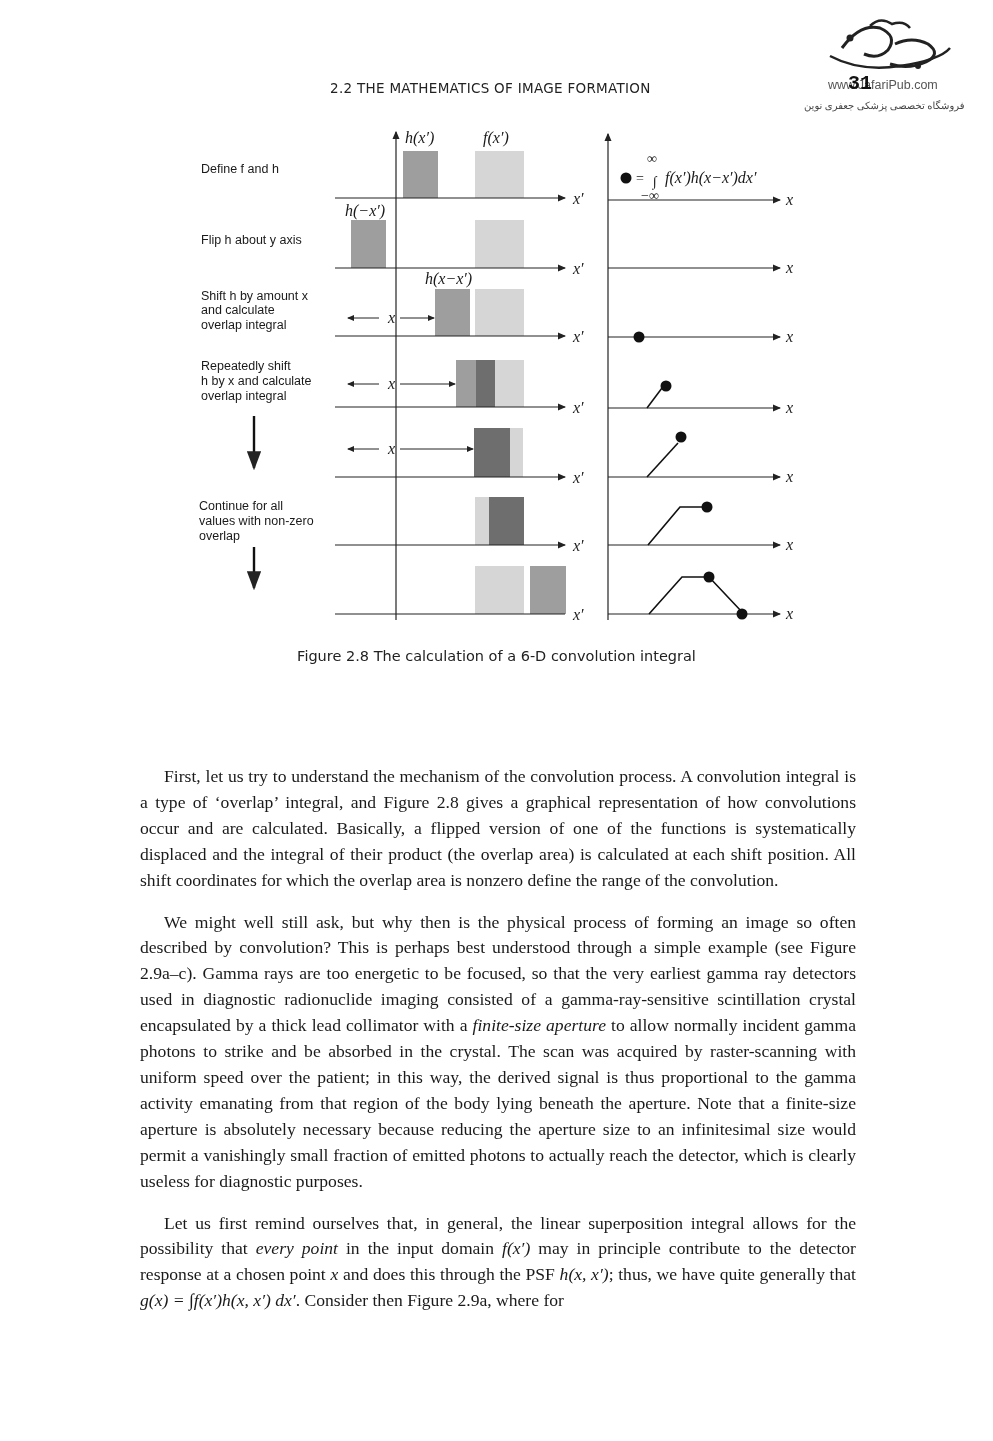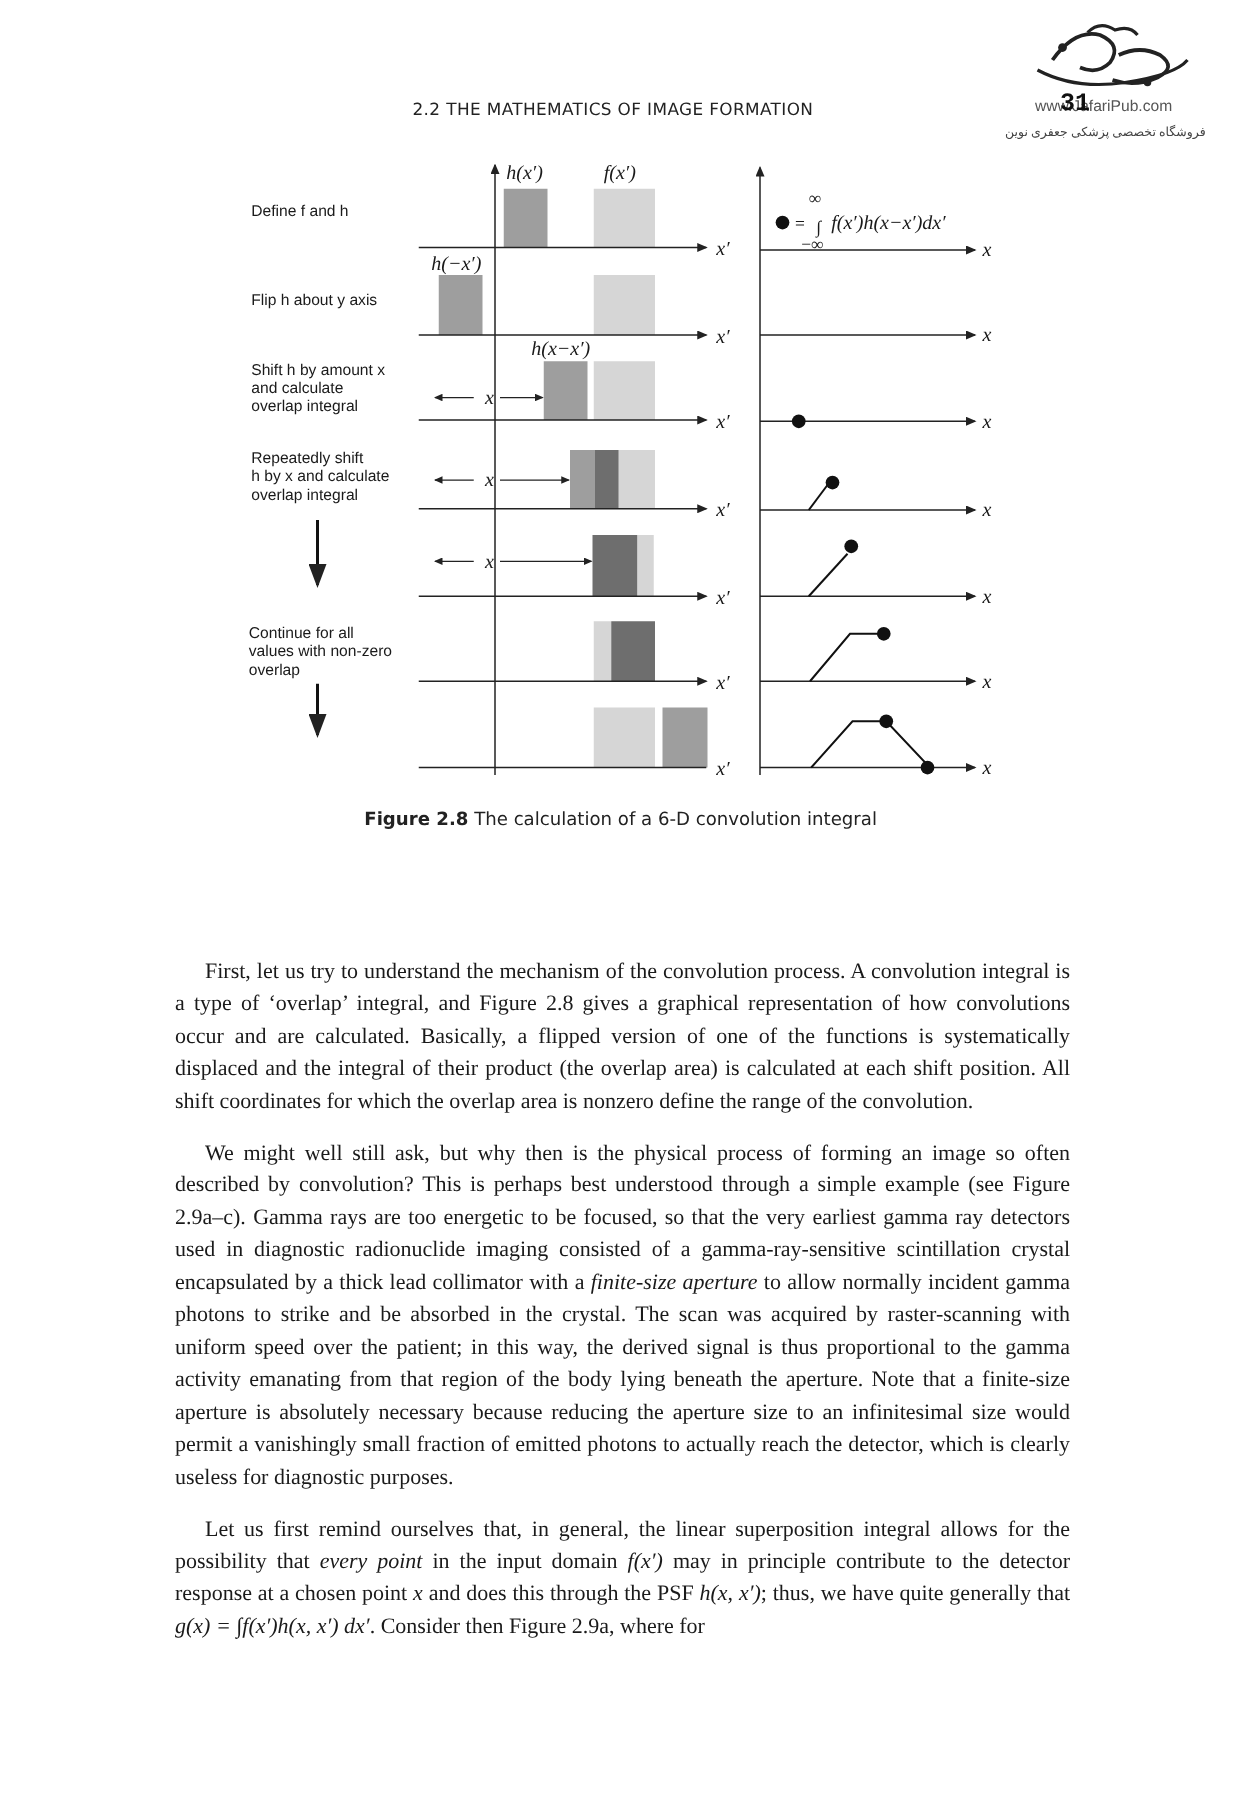--- a/index.html
+++ b/index.html
@@ -5,21 +5,21 @@
   html, body { margin:0; padding:0; background:#ffffff; }
   body { width:993px; height:1441px; position:relative; overflow:hidden; font-family:"Liberation Serif", serif; color:#1a1a1a; }
   .running-head { position:absolute; top:80px; left:330px; font-family:"DejaVu Sans", sans-serif; font-size:13.5px; letter-spacing:0.3px; color:#222; }
   .running-head .sec { }
   .page-num { position:absolute; top:72px; left:848px; font-family:Liberation Mono, monospace; font-weight:bold; font-size:20px; color:#111; }
   .watermark { position:absolute; top:18px; left:800px; width:170px; height:100px; }
   .watermark .url { position:absolute; top:60px; left:28px; font-family:"Liberation Sans", sans-serif; font-size:12.5px; color:#555; }
   .watermark .fa { position:absolute; top:82px; left:4px; font-family:Liberation Serif, serif; font-size:10px; color:#444; direction:rtl; white-space:nowrap; }
   svg.figure { position:absolute; top:120px; left:185px; }
   .caption { position:absolute; top:648px; left:0; width:993px; text-align:center; font-family:"DejaVu Sans", sans-serif; font-size:14.5px; color:#222; }
-  .caption .num { font-weight:bold; }
+  .caption .num { font-weight:normal; }
   .body-text { position:absolute; top:748px; left:124px; width:748px; font-size:17.6px; line-height:25.9px; text-align:justify; color:#1a1a1a; }
   .body-text p { margin:16px; text-indent:24px; }
   .lbl { font-family:"Liberation Sans", sans-serif; font-size:12.5px; fill:#1a1a1a; }
   .math { font-family:"Liberation Serif", serif; font-style:italic; font-size:16px; fill:#1a1a1a; }
   .math-sm { font-family:"Liberation Serif", serif; font-size:14px; fill:#1a1a1a; }
 </style>
 </head>
 <body>
 
 <div class="running-head">

